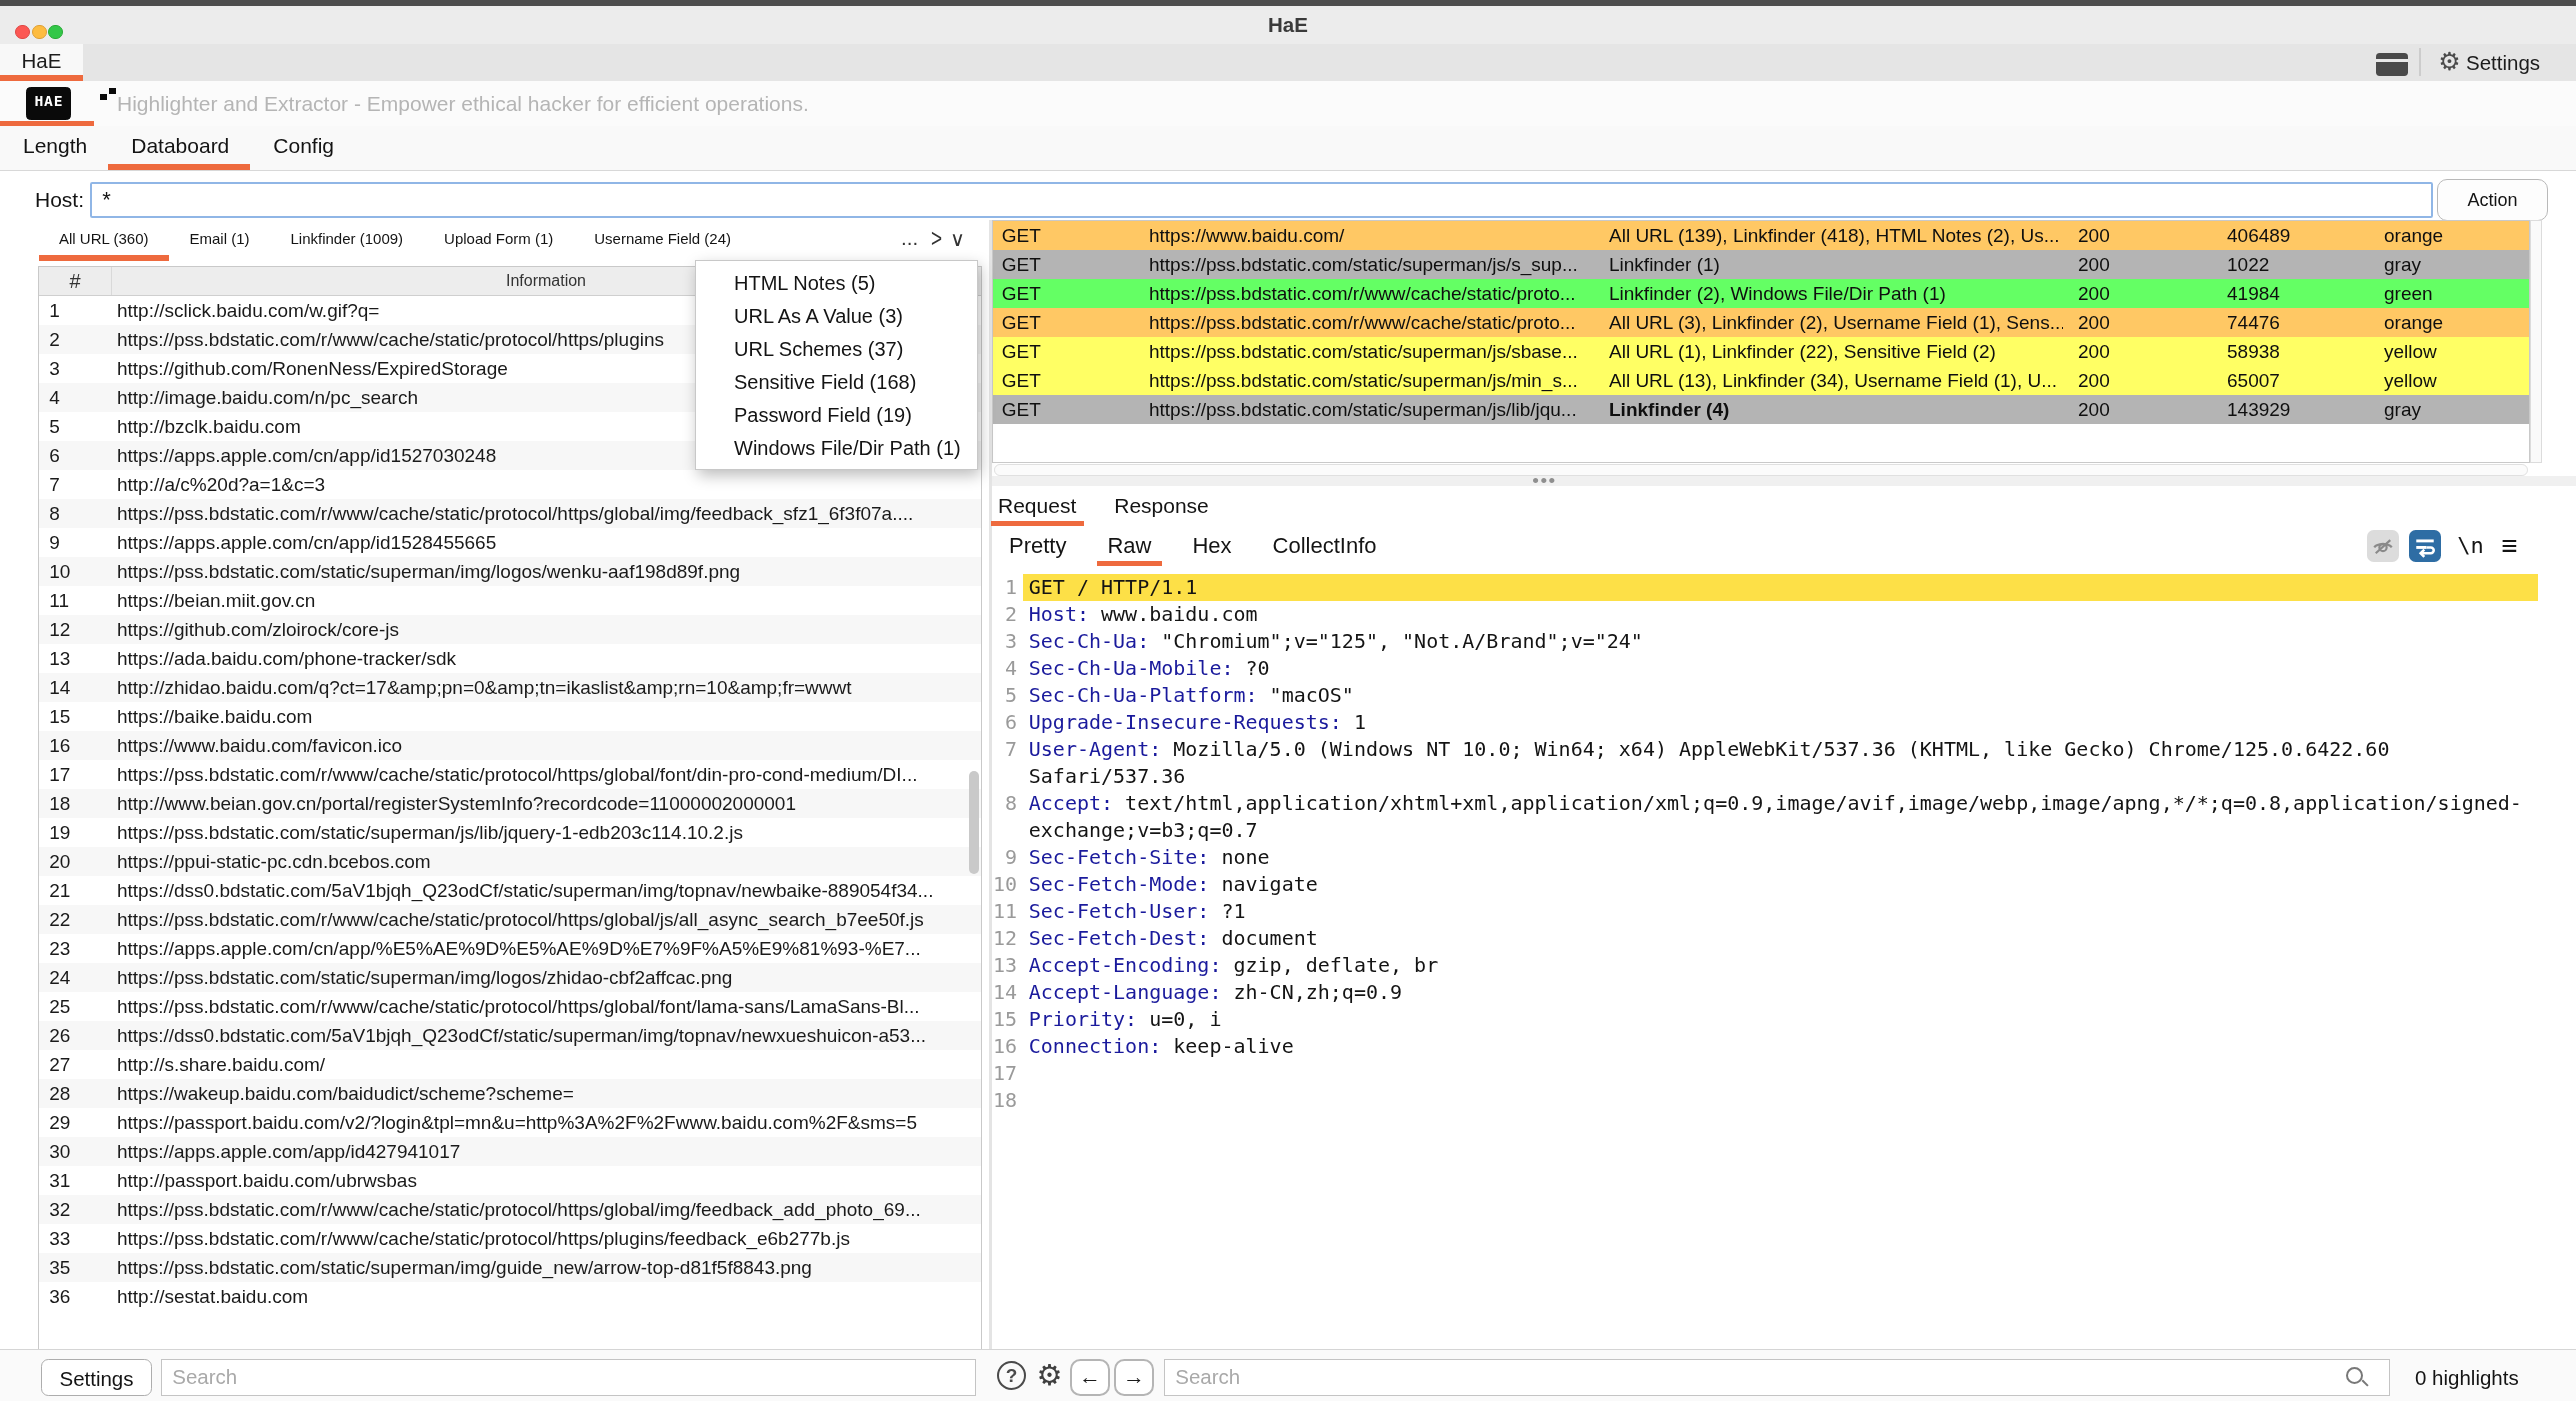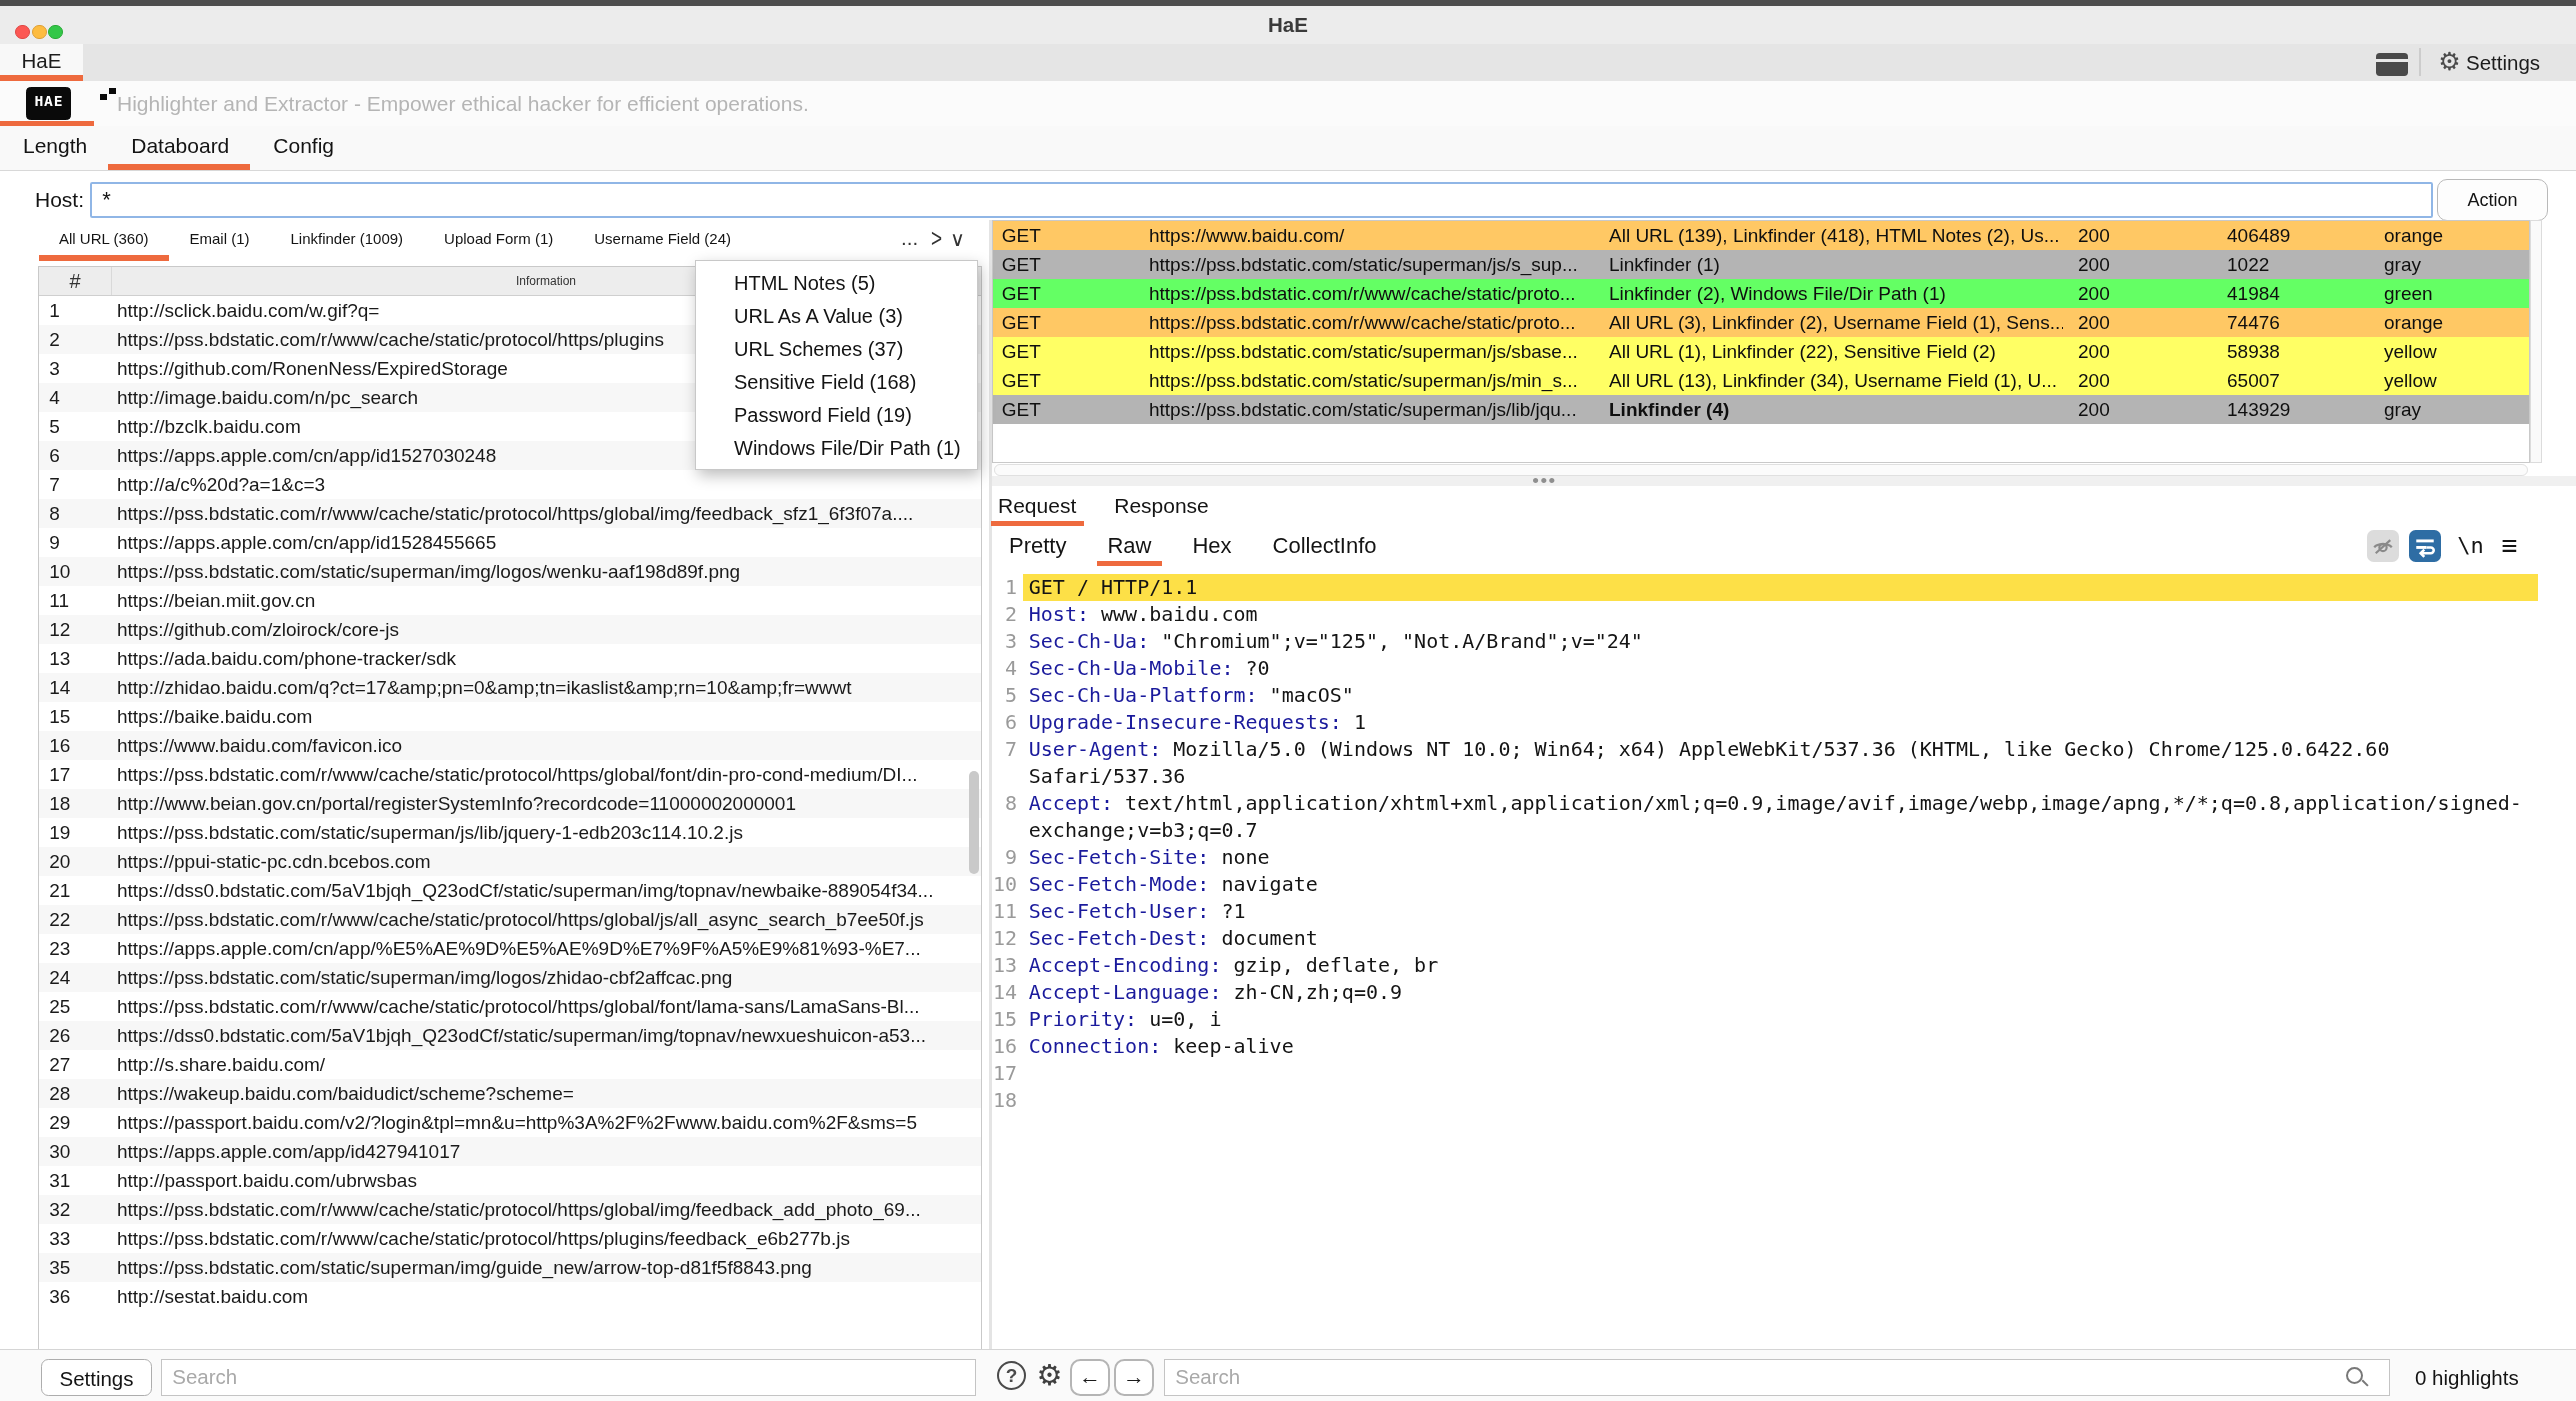--- a/index.html
+++ b/index.html
@@ -49,21 +49,21 @@
   #left-tabs{left:59px;top:223px;display:flex;gap:41px;}
   .ltab{position:relative;height:32px;line-height:32px;font-size:15px;color:#141414;white-space:nowrap;}
   .ltab.active:after{content:"";position:absolute;left:-20.5px;right:-20.5px;bottom:-5.9px;height:5.9px;background:#ee6a3e;}
   #more-ellipsis{left:901px;top:223px;height:32px;line-height:29px;font-size:20.5px;color:#333;}
   #more-chevron{left:931px;top:223px;height:32px;line-height:32px;font-size:19px;color:#333;transform:scaleY(1.4);}
   #more-dropdown-chevron{left:950px;top:223px;height:32px;line-height:32px;font-size:20.5px;color:#333;}
 
   #left-table{left:38px;top:266px;width:942px;height:1083px;border:0.7px solid #c9c9c9;background:#fff;overflow:hidden;}
   #lt-header{position:absolute;left:0;top:0;width:100%;height:28px;background:#ededed;border-bottom:0.7px solid #cfcfcf;}
   #lt-header .h-num{position:absolute;left:0;top:0;width:72px;height:28px;line-height:28px;text-align:center;font-size:20px;color:#333;border-right:0.7px solid #d9d9d9;}
-  #lt-header .h-info{position:absolute;left:72px;top:0;right:0;height:28px;line-height:28px;text-align:center;font-size:12px;color:#333;}
+  #lt-header .h-info{position:absolute;left:72px;top:0;right:0;height:28px;line-height:28px;text-align:center;font-size:16px;color:#333;}
   #lt-body{position:absolute;left:0;top:29px;width:100%;}
   .lt-row{position:relative;height:29px;line-height:29px;font-size:19px;white-space:nowrap;overflow:hidden;}
   .lt-row:nth-child(even){background:#f7f7f7;}
   .lt-row .c-num{position:absolute;left:10.3px;top:0;width:62px;color:#1a1a1a;}
   .lt-row .c-url{position:absolute;left:78px;top:0;right:2.9px;color:#1a1a1a;overflow:hidden;text-overflow:clip;}
   #left-scroll-thumb{left:969px;top:771px;width:10.3px;height:103px;background:#c9c9c9;border-radius:5.1px;}
 
   
   #dropdown{left:695px;top:260px;width:283px;height:210px;background:#ffffff;border:0.7px solid #c8c8c8;box-shadow:2.9px 5.9px 14.7px rgba(0,0,0,0.28);z-index:50;padding-top:5.9px;box-sizing:border-box;}
   .dd-item{height:33px;line-height:33px;padding-left:38px;font-size:20px;color:#141414;white-space:nowrap;}

